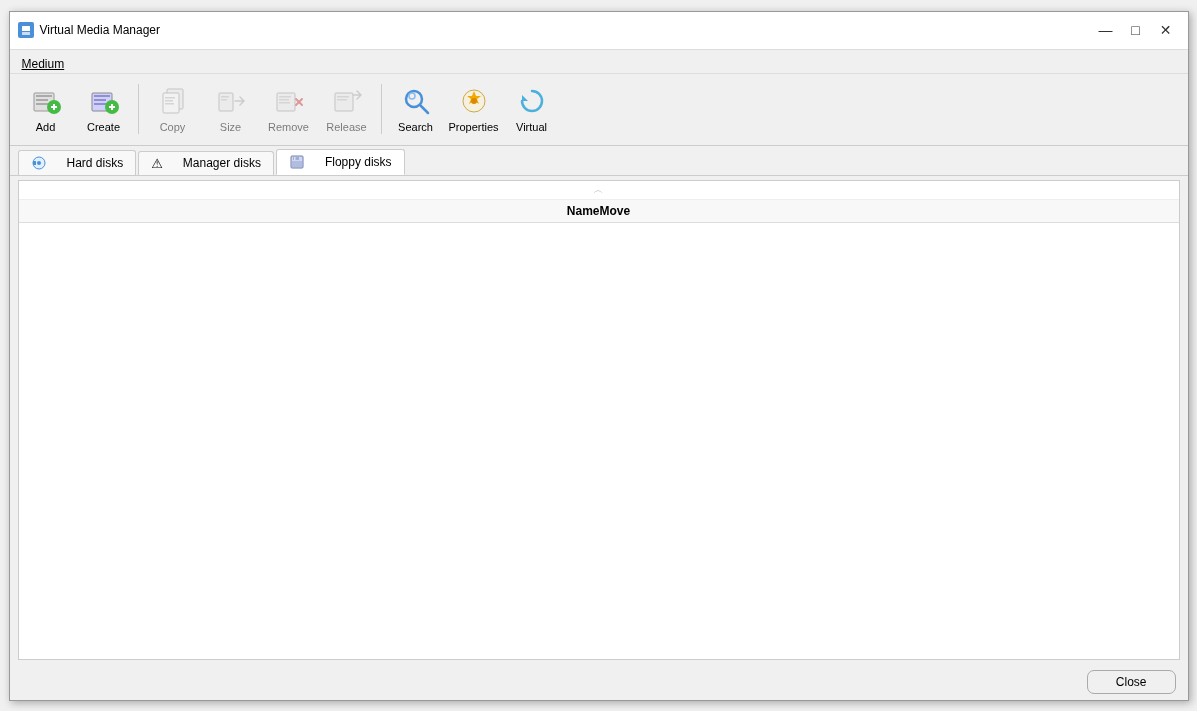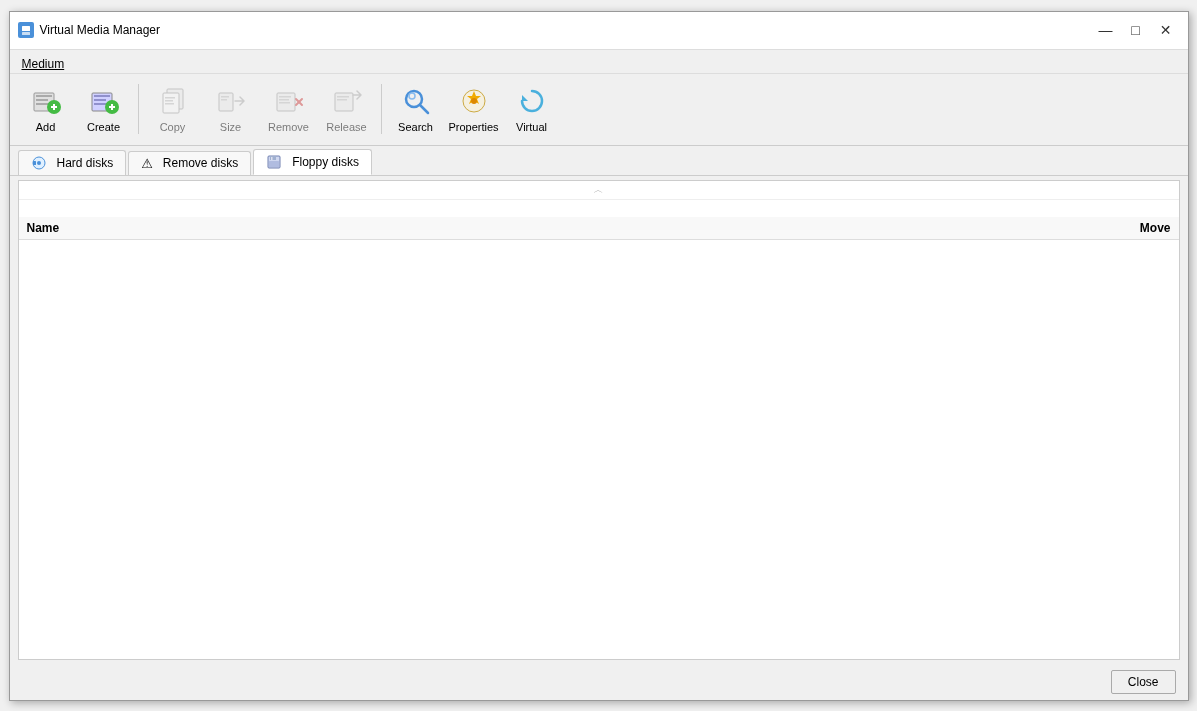--- a/index.html
+++ b/index.html
@@ -140,21 +140,21 @@
       background: #f0f0f0;
       display: flex;
       align-items: flex-end;
       padding: 0 8px;
       border-bottom: 1px solid #ccc;
       flex-shrink: 0;
     }
     .tab {
       display: flex;
       align-items: center;
-      gap: 10px;
+      gap: 20px;
       padding: 4px 12px;
       border: 1px solid #ccc;
       border-bottom: none;
       border-radius: 3px 3px 0 0;
       cursor: pointer;
       background: #f8f8f8;
       font-size: 12px;
       margin-right: 2px;
     }
     .tab.active {
@@ -168,27 +168,26 @@
       flex: 1;
       background: #fff;
       margin: 4px 8px;
       border: 1px solid #ccc;
       display: flex;
       flex-direction: column;
       overflow: hidden;
     }
     .table-header {
       display: flex;
-      justify-content: space-between;
+      justify-content: center;
       padding: 4px 8px;
       border-bottom: 1px solid #ddd;
       background: #f8f8f8;
       font-weight: 600;
       font-size: 12px;
-      margin-top: 17px;
     }
     .table-body {
       flex: 1;
       overflow-y: auto;
     }
     .scroll-indicator {
       text-align: center;
       color: #aaa;
       font-size: 10px;
       padding: 2px;
@@ -197,26 +196,26 @@
 
     .footer {
       height: 36px;
       display: flex;
       align-items: center;
       justify-content: flex-end;
       padding: 0 12px;
       flex-shrink: 0;
     }
     .close-btn-footer {
-      padding: 4px 16px;
+      padding: 4px 28px;
       background: #f0f0f0;
       border: 1px solid #aaa;
       cursor: pointer;
       font-size: 12px;
-      border-radius: 2px;
+      border-radius: 7px;
     }
 
     
     svg { display: block; }
   </style>
 </head>
 <body>
 
 <div class="window">
 
@@ -370,21 +369,21 @@
         <svg width="16" height="16" viewBox="0 0 16 16">
           <circle cx="8" cy="8" r="6" fill="#e0f0ff" stroke="#4a90d9" stroke-width="1"></circle>
           <circle cx="8" cy="8" r="2" fill="#4a90d9"></circle>
           <rect x="2" y="6" width="3" height="4" rx="0.5" fill="#4a90d9"></rect>
         </svg>
       </span>
       <span>Hard disks</span>
     </div>
     <div class="tab">
       <span style="font-size:13px;">⚠</span>
-      <span>Remove disks</span>
+      <span>Manager disks</span>
     </div>
     <div class="tab active">
       <span>
         <svg width="16" height="16" viewBox="0 0 16 16">
           <rect x="2" y="2" width="12" height="12" rx="1" fill="#d0d8f0" stroke="#7080b0" stroke-width="1"></rect>
           <rect x="4" y="2" width="6" height="4" fill="#a0b0d0"></rect>
           <rect x="3" y="7" width="10" height="6" rx="0.5" fill="#b0bce0"></rect>
           <rect x="5" y="3" width="1.5" height="3" fill="#dde0ee"></rect>
         </svg>
       </span>

